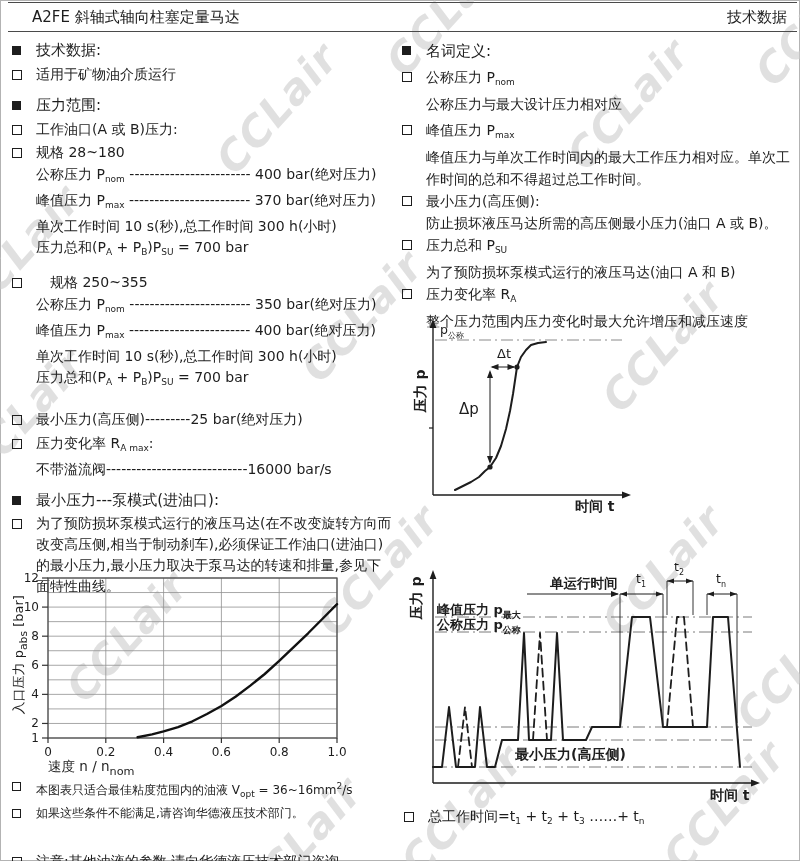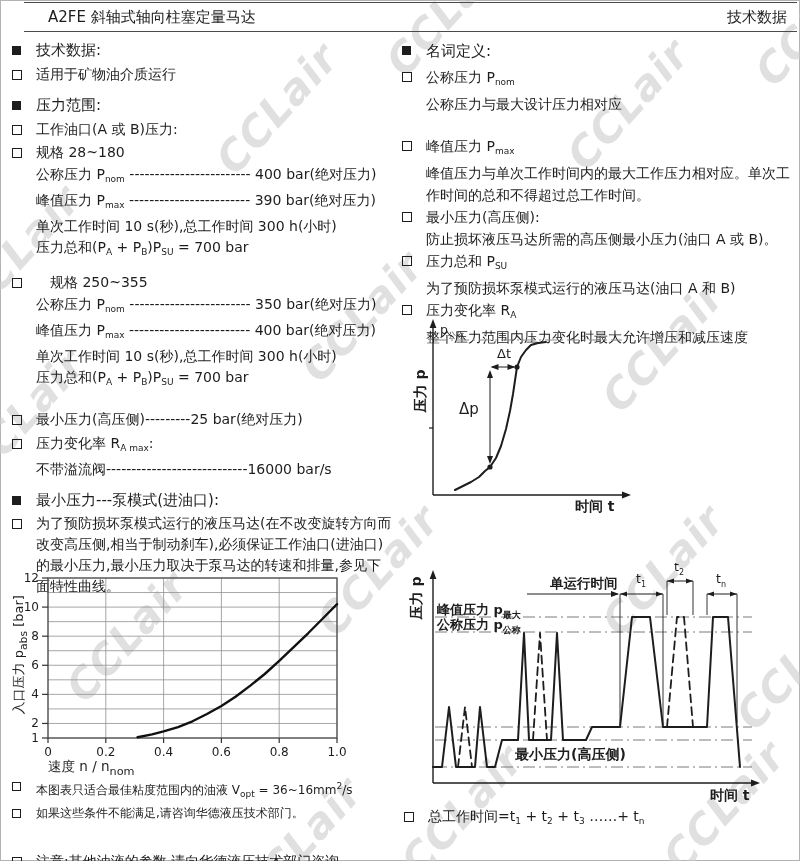--- a/index.html
+++ b/index.html
@@ -3,21 +3,21 @@
 <meta charset="utf-8">
 <style>
   html,body{margin:0;padding:0;background:#ffffff;}
   .page{position:relative;width:800px;height:861px;overflow:hidden;background:#fff;
         font-family:"DejaVu Sans","Liberation Sans",sans-serif;color:#1d1d1d;
         box-shadow:inset 0 0 0 1px #b3b3b3;}
   
   .wm{position:absolute;font-size:42px;font-weight:bold;font-style:italic;color:#cdcdcd;
       opacity:.6;transform:rotate(-48deg);letter-spacing:1px;white-space:nowrap;z-index:0;}
   
-  .header{position:absolute;left:24px;top:2px;right:3px;height:28px;
+  .header{position:absolute;left:8px;top:2px;right:3px;height:28px;
           border-top:1.5px solid #4a4a4a;border-bottom:1.5px solid #4a4a4a;
           display:flex;justify-content:space-between;align-items:center;
           padding:0 10px 0 24px;font-size:15px;z-index:1;}
   
   .col{position:absolute;z-index:1;}
   #col-left{left:10px;top:40px;width:384px;}
   #col-right{left:400px;top:40px;width:393px;}
   #notes{position:absolute;left:10px;top:777px;width:430px;z-index:1;}
   #total-line{position:absolute;left:402px;top:806px;width:392px;z-index:1;}
   .line{display:flex;line-height:21px;font-size:14px;}
@@ -95,21 +95,21 @@
       <div class="line" style="margin-top: 2px;">
         <span class="bullet open"></span>
         <span class="txt"><span>规格 28~180</span></span>
       </div>
       <div class="line" style="margin-top: 1px;">
         <span class="bullet ind"></span>
         <span class="txt"><span>公称压力 P</span><sub>nom</sub><span> ------------------------ 400 bar(绝对压力)</span></span>
       </div>
       <div class="line">
         <span class="bullet ind"></span>
-        <span class="txt"><span>峰值压力 P</span><sub>max</sub><span> ------------------------ 390 bar(绝对压力)</span></span>
+        <span class="txt"><span>峰值压力 P</span><sub>max</sub><span> ------------------------ 370 bar(绝对压力)</span></span>
       </div>
       <div class="line">
         <span class="bullet ind"></span>
         <span class="txt"><span>单次工作时间 10 s(秒),总工作时间 300 h(小时)</span></span>
       </div>
       <div class="line">
         <span class="bullet ind"></span>
         <span class="txt"><span>压力总和(P</span><sub>A</sub><span> + P</span><sub>B</sub><span>)P</span><sub>SU</sub><span> = 700 bar</span></span>
       </div>
       <div class="line" style="margin-top: 9px; gap: 14px;">
@@ -159,21 +159,21 @@
         <span class="txt"><span>名词定义:</span></span>
       </div>
       <div class="line" style="margin-top: 4px;">
         <span class="bullet open"></span>
         <span class="txt"><span>公称压力 P</span><sub>nom</sub></span>
       </div>
       <div class="line">
         <span class="bullet ind"></span>
         <span class="txt"><span>公称压力与最大设计压力相对应</span></span>
       </div>
-      <div class="line" style="margin-top: 20px;">
+      <div class="line" style="margin-top: 4px;">
         <span class="bullet open"></span>
         <span class="txt"><span>峰值压力 P</span><sub>max</sub></span>
       </div>
       <div class="line">
         <span class="bullet ind"></span>
         <span class="txt"><span>峰值压力与单次工作时间内的最大工作压力相对应。单次工作时间的总和不得超过总工作时间。</span></span>
       </div>
       <div class="line">
         <span class="bullet open"></span>
         <span class="txt"><span>最小压力(高压侧):</span></span>

